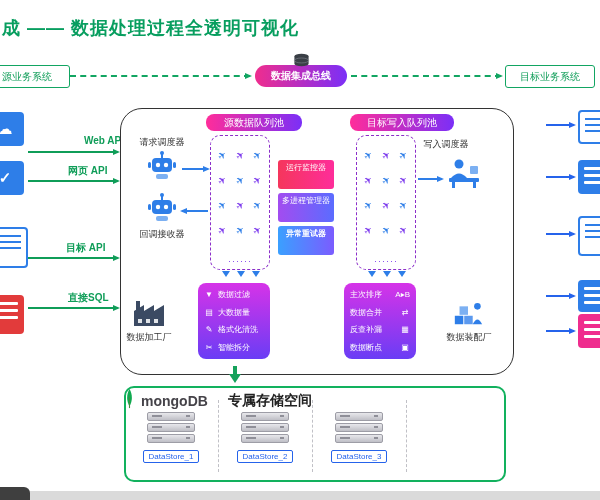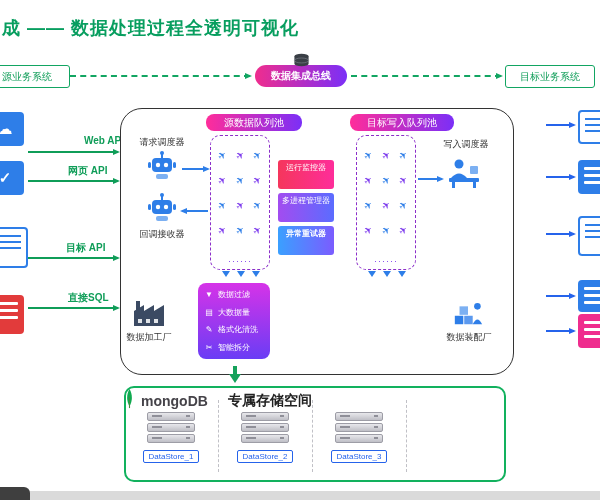--- a/index.html
+++ b/index.html
@@ -195,21 +195,21 @@
         <i class="pl"></i>
         <i class="pl"></i>
         <i class="pl"></i>
       </div>
     <div class="qdots">······</div>
   </div>
   <div class="abs chev" style="left:368px;top:271px;"></div>
   <div class="abs chev" style="left:383px;top:271px;"></div>
   <div class="abs chev" style="left:398px;top:271px;"></div>
 
-  <div class="abs smalllabel" style="left:428px;top:138px;width:76px;">写入调度器</div>
+  <div class="abs smalllabel" style="left:408px;top:138px;width:76px;">写入调度器</div>
   <div class="abs arr" style="--c:#2e7ee8;left:418px;top:178px;width:24px;"></div>
   <div class="abs" style="left:446px;top:156px;">
     <svg viewBox="0 0 36 34" width="36" height="34">
         <circle cx="13" cy="8" r="4.5" fill="#2e7ee8"></circle>
         <path d="M5 22 q8 -9 16 0 z" fill="#2e7ee8"></path>
         <rect x="24" y="10" width="8" height="8" rx="1" fill="#7cb0f2"></rect>
         <rect x="3" y="22" width="30" height="4" rx="1" fill="#2e7ee8"></rect>
         <rect x="6" y="26" width="3" height="6" fill="#2e7ee8"></rect>
         <rect x="27" y="26" width="3" height="6" fill="#2e7ee8"></rect>
       </svg>
@@ -224,20 +224,38 @@
         <span class="ic">▤</span>
         <span class="lb">大数据量</span>
       </div>
     <div class="procrow">
         <span class="ic">✎</span>
         <span class="lb">格式化清洗</span>
       </div>
     <div class="procrow">
         <span class="ic">✂</span>
         <span class="lb">智能拆分</span>
+      </div>
+  </div>
+  <div class="abs procbox" style="left:344px;top:283px;">
+    <div class="procrow">
+        <span class="lb">主次排序</span>
+        <span class="ic">A▸B</span>
+      </div>
+    <div class="procrow">
+        <span class="lb">数据合并</span>
+        <span class="ic">⇄</span>
+      </div>
+    <div class="procrow">
+        <span class="lb">反查补漏</span>
+        <span class="ic">▦</span>
+      </div>
+    <div class="procrow">
+        <span class="lb">数据断点</span>
+        <span class="ic">▣</span>
       </div>
   </div>
 
   <div class="abs" style="left:132px;top:298px;">
     <svg viewBox="0 0 34 30" width="34" height="30">
         <rect x="4" y="3" width="4" height="10" fill="#3b4a63"></rect>
         <path d="M2 28 V13 L12 7 v6 L22 7 v6 L32 7 v21 Z" fill="#3b4a63"></path>
         <rect x="6" y="21" width="4" height="4" fill="#fff" opacity="0.85"></rect>
         <rect x="14" y="21" width="4" height="4" fill="#fff" opacity="0.85"></rect>
         <rect x="22" y="21" width="4" height="4" fill="#fff" opacity="0.85"></rect>

